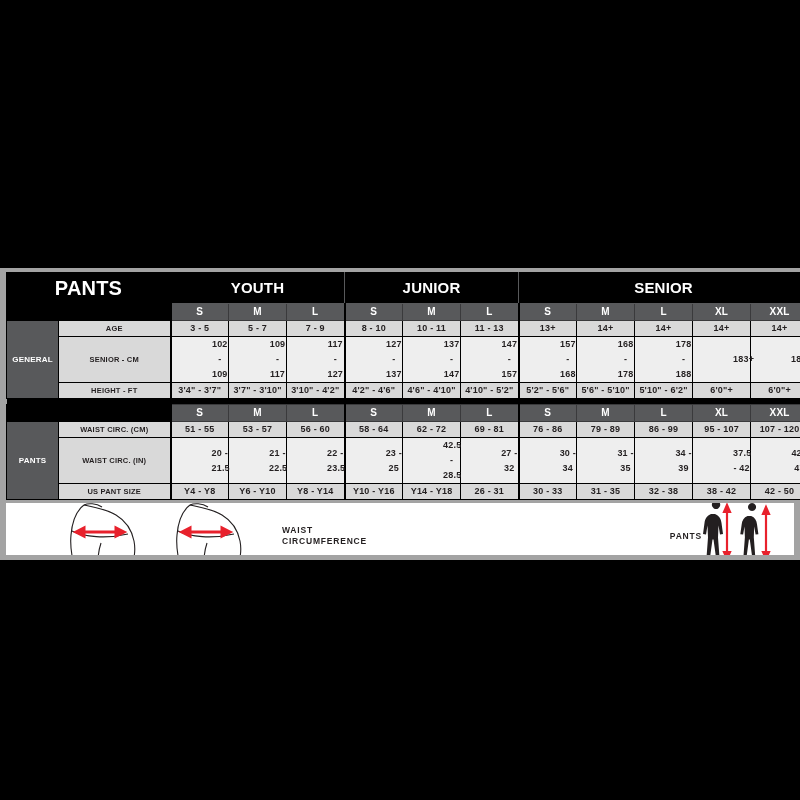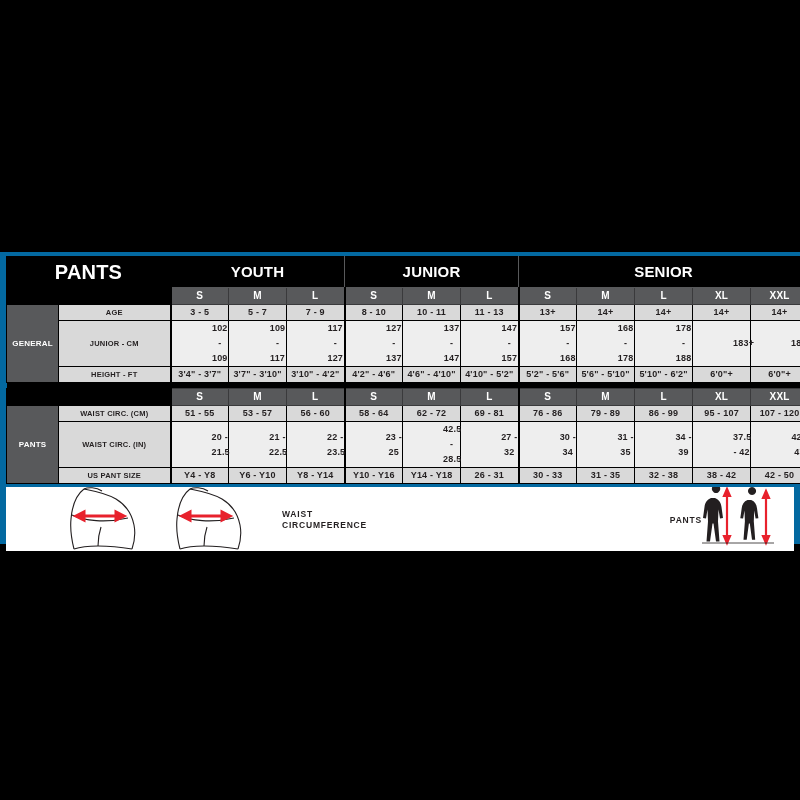--- a/index.html
+++ b/index.html
@@ -8,24 +8,24 @@
     background: #000;
     width: 800px;
     height: 800px;
     overflow: hidden;
     font-family: "Liberation Sans", sans-serif;
   }
 
   #chart-wrap {
     position: absolute;
     left: 0;
-    top: 252px;
+    top: 268px;
     width: 800px;
     height: 292px;
-    background: #0369a1;
+    background: #a3a3a3;
     box-sizing: border-box;
     padding: 4px 6px 0 6px;
   }
 
   table.sizechart {
     border-collapse: collapse;
     width: 788px;
     table-layout: fixed;
     font-family: "Liberation Sans", sans-serif;
   }
@@ -116,21 +116,21 @@
     background: #000 !important;
     border: none !important;
     height: 5px !important;
     line-height: 5px !important;
   }
 
   
   #illus {
     position: relative;
     width: 788px;
-    height: 64px;
+    height: 52px;
     background: #ffffff;
     margin-top: 3px;
     overflow: hidden;
     box-sizing: border-box;
   }
   #illus .label {
     position: absolute;
     font-size: 8.5px;
     font-weight: bold;
     color: #231f20;
@@ -215,21 +215,21 @@
         <td class="val-cell gap-left">8 - 10</td>
         <td class="val-cell">10 - 11</td>
         <td class="val-cell gap-right">11 - 13</td>
         <td class="val-cell gap-left">13+</td>
         <td class="val-cell">14+</td>
         <td class="val-cell">14+</td>
         <td class="val-cell">14+</td>
         <td class="val-cell">14+</td>
       </tr>
       <tr>
-        <td class="row-label">JUNIOR - CM</td>
+        <td class="row-label">SENIOR - CM</td>
         <td class="val-cell alt gap-left">102 - 109</td>
         <td class="val-cell alt">109 - 117</td>
         <td class="val-cell alt gap-right">117 - 127</td>
         <td class="val-cell alt gap-left">127 - 137</td>
         <td class="val-cell alt">137 - 147</td>
         <td class="val-cell alt gap-right">147 - 157</td>
         <td class="val-cell alt gap-left">157 - 168</td>
         <td class="val-cell alt">168 - 178</td>
         <td class="val-cell alt">178 - 188</td>
         <td class="val-cell alt">183+</td>

